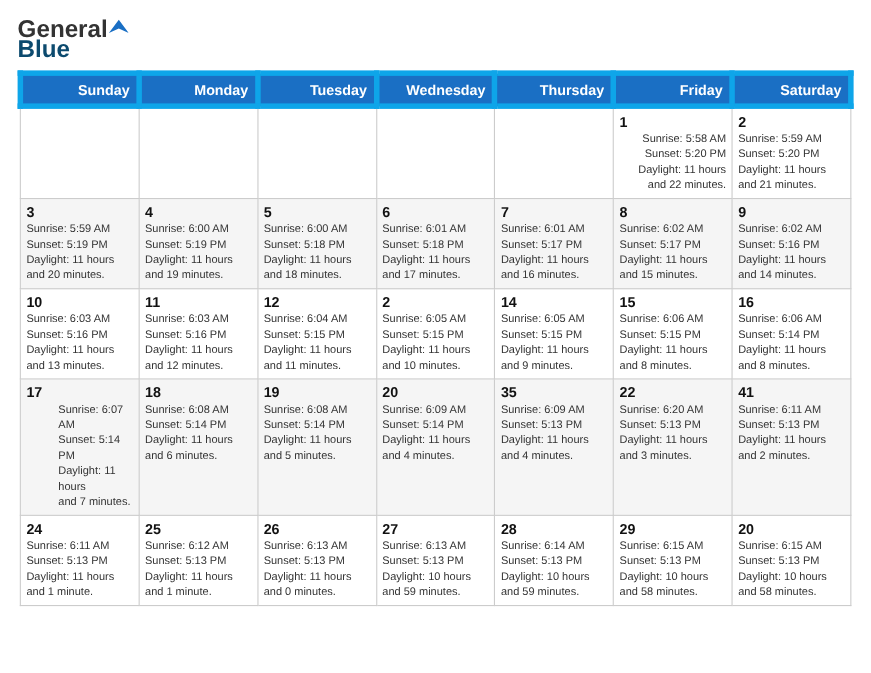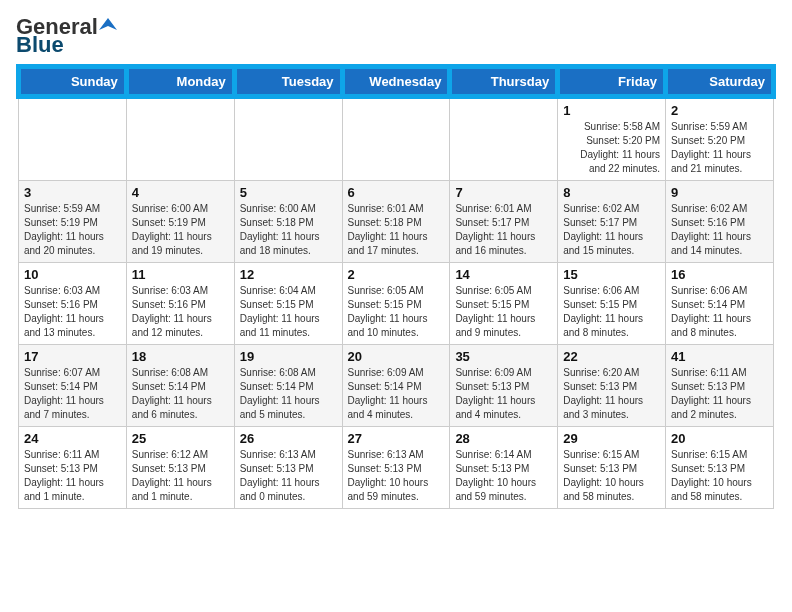--- a/index.html
+++ b/index.html
@@ -234,21 +234,21 @@
           <span class="day-number">16</span>
           <div class="day-info" style="white-space: pre-line;">Sunrise: 6:06 AM
 Sunset: 5:14 PM
 Daylight: 11 hours
 and 8 minutes.</div>
         </td>
       </tr>
       <tr>
         <td>
           <span class="day-number">17</span>
-          <div class="day-info" style="white-space: pre-line;">Sunrise: 6:07 AM
+          <div class="day-info" style="white-space: pre-line; margin-left: 29px;">Sunrise: 6:07 AM
 Sunset: 5:14 PM
 Daylight: 11 hours
 and 7 minutes.</div>
         </td>
         <td>
           <span class="day-number">18</span>
           <div class="day-info" style="white-space: pre-line;">Sunrise: 6:08 AM
 Sunset: 5:14 PM
 Daylight: 11 hours
 and 6 minutes.</div>

